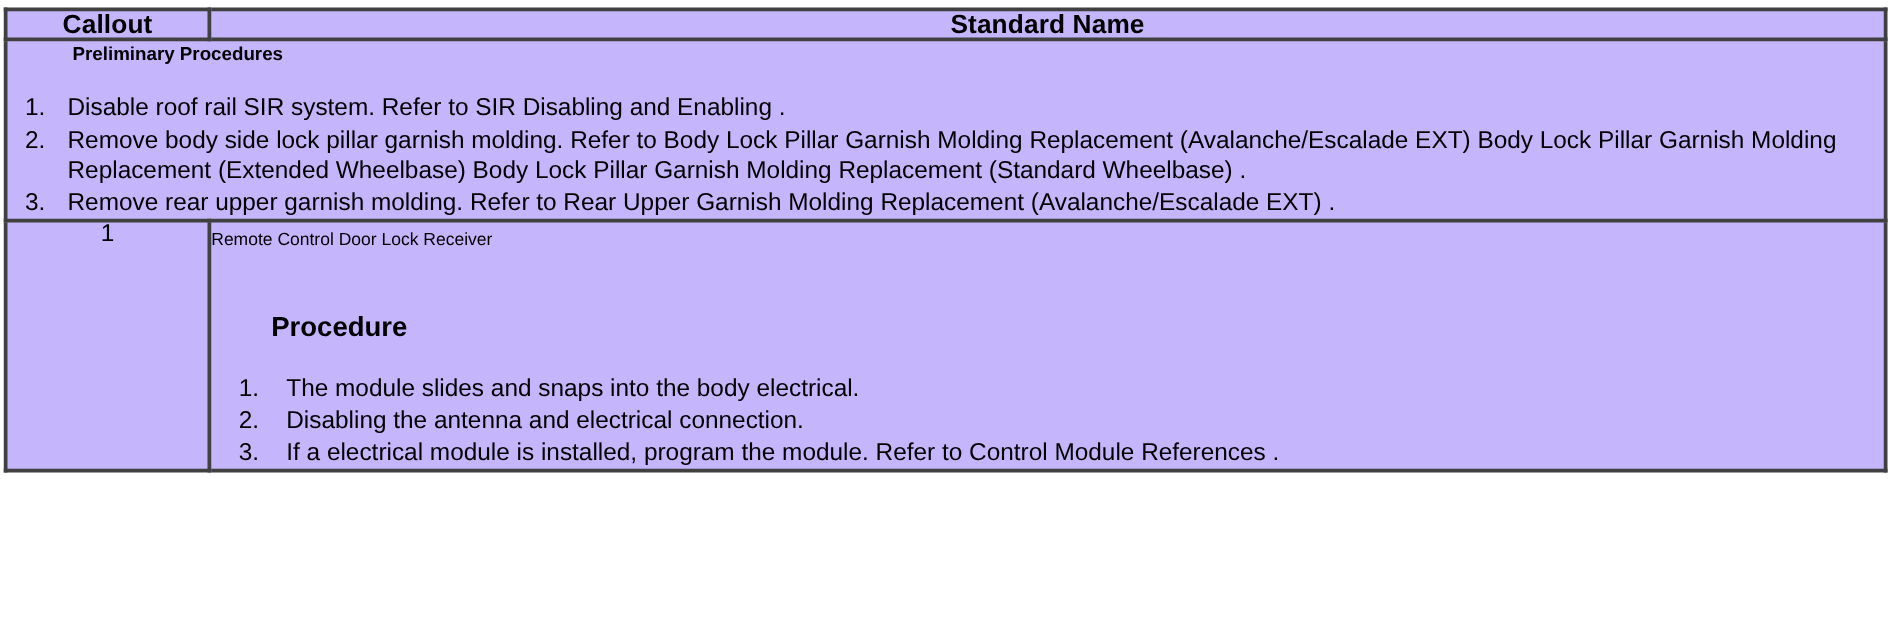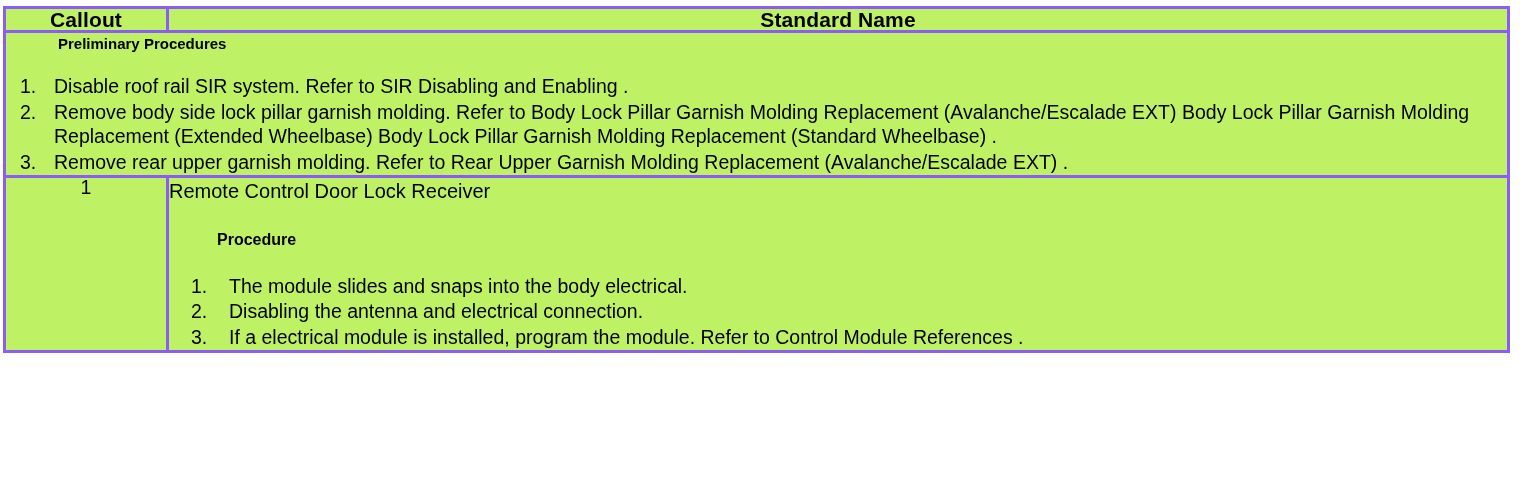--- a/index.html
+++ b/index.html
@@ -27,22 +27,22 @@
   table.proc-table {
     border-collapse: collapse;
     table-layout: fixed;
     width: 1504px;
     margin: 6px 0 0 3px;
     background: #ffffff;
   }
 
   table.proc-table td,
   table.proc-table th {
-    border: 3px solid #8b5cf6;
-    background: #bef264;
+    border: 3px solid #404040;
+    background: #c4b5fd;
     vertical-align: top;
     padding: 0;
   }
 
   
   col.col-callout { width: 163px; }
   col.col-name    { width: 1341px; }
 
   
   th.hdr {
@@ -103,28 +103,28 @@
   td.callout-num {
     text-align: center;
     vertical-align: middle;
     font-size: 19.5px;
     line-height: 1;
   }
   td.component {
     padding: 9px 10px 6px 8px;
   }
   .component-name {
-    font-size: 20px;
+    font-size: 14px;
     line-height: 24px;
     padding: 1px 0 0 0;
-    margin-bottom: 28px;
+    margin-bottom: 46px;
   }
   .procedure-title {
     font-weight: bold;
-    font-size: 16px;
+    font-size: 22px;
     line-height: 1.15;
     padding-left: 48px;
     margin-bottom: 24px;
   }
   ol.proc-list > li {
     padding-left: 60px;
   }
   ol.proc-list > li > .marker { left: 22px; }
 </style>
 </head>

